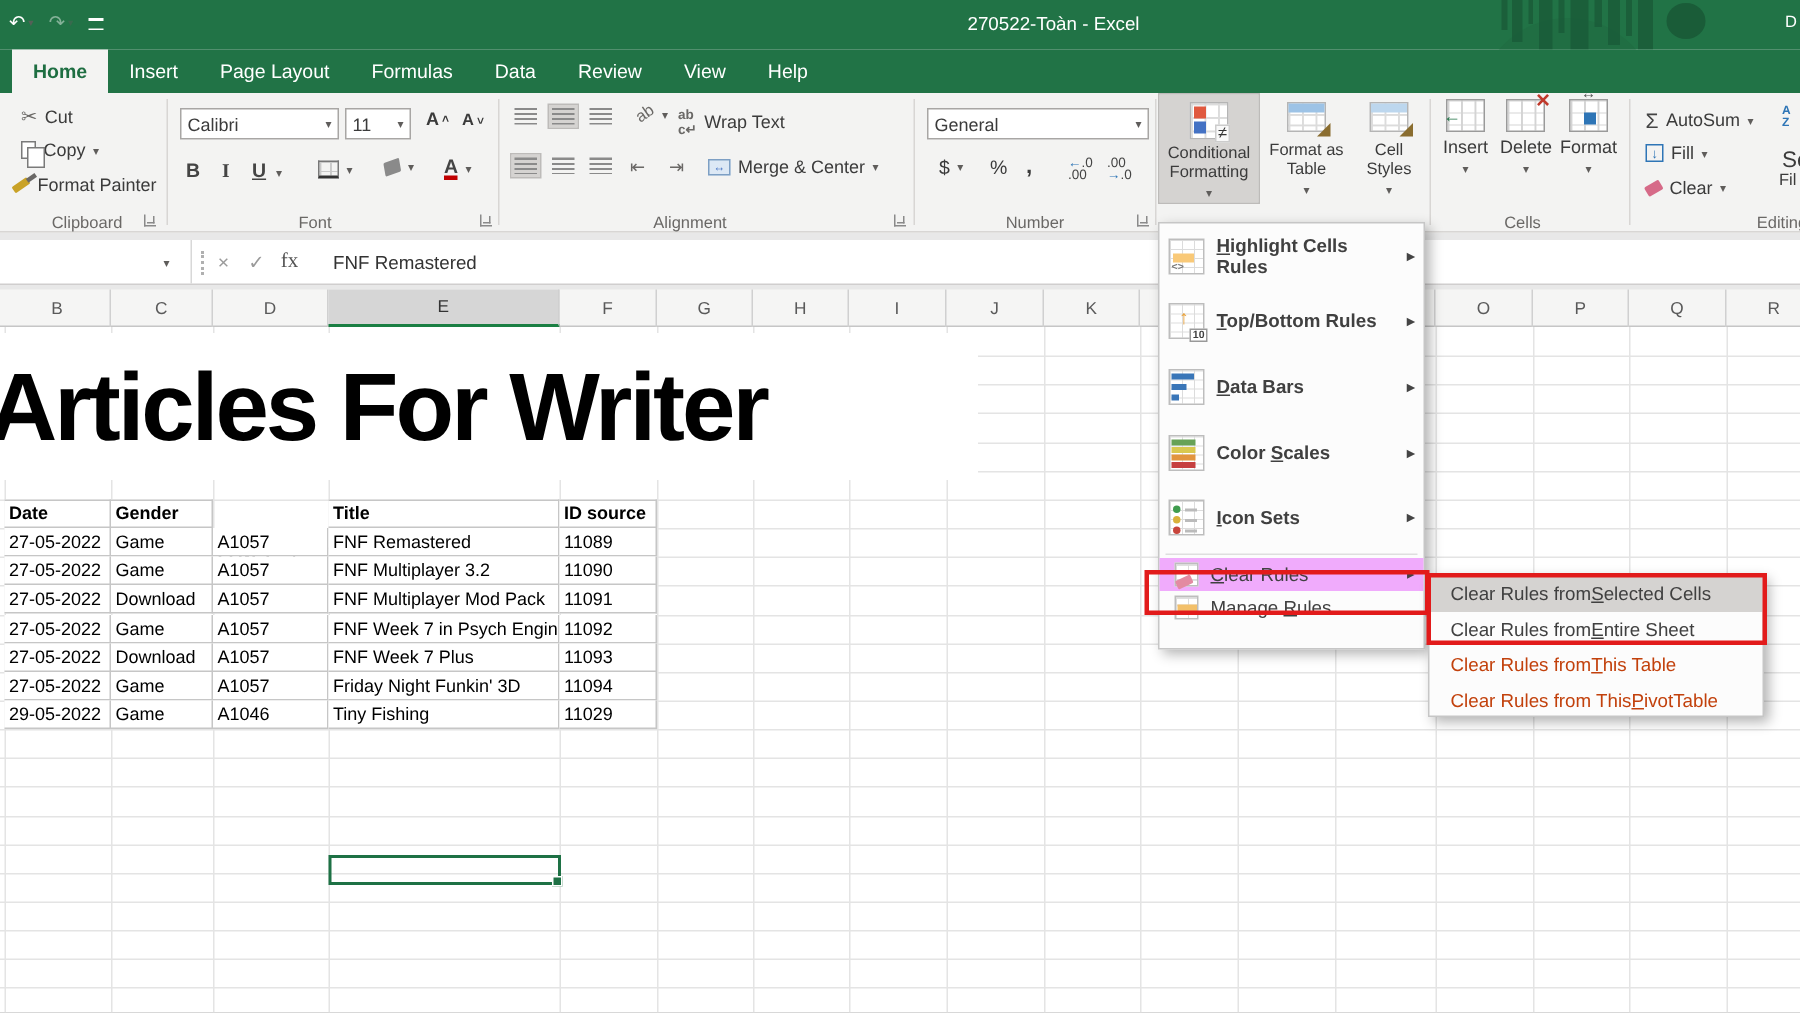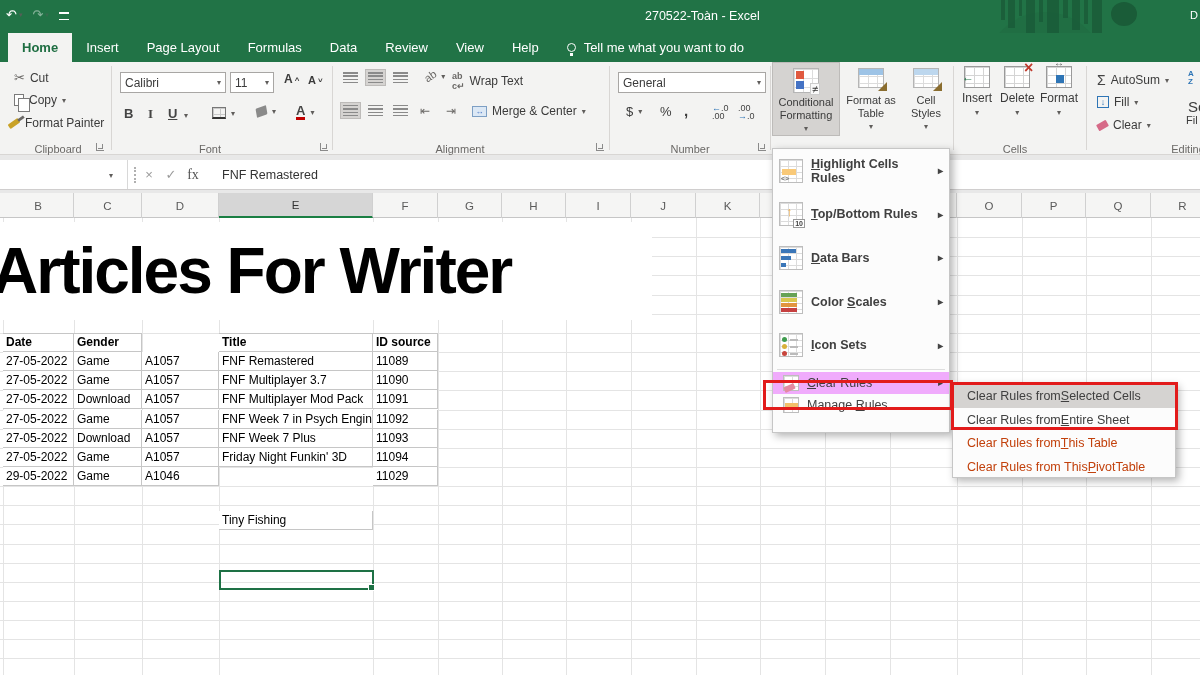--- a/index.html
+++ b/index.html
@@ -172,24 +172,20 @@
     <div id="tabs" style="display:flex;margin-left:8px">
         <div class="tab active">Home</div>
         <div class="tab">Insert</div>
         <div class="tab">Page Layout</div>
         <div class="tab">Formulas</div>
         <div class="tab">Data</div>
         <div class="tab">Review</div>
         <div class="tab">View</div>
         <div class="tab">Help</div>
       </div>
-    <div class="tellme">
-      <span class="bulb"></span>
-      <span>Tell me what you want to do</span>
-    </div>
   </div>
 
   <div class="ribbon">
 
     <div class="rbtn" style="left:14px;top:8px">
         <span class="scis">✂</span>
         <span>Cut</span>
       </div>
     <div class="rbtn" style="left:14px;top:31px">
         <span class="copyic"></span>
@@ -460,21 +456,21 @@
           <div class="tcell" style="width: 71px;">27-05-2022</div>
           <div class="tcell" style="width: 68px;">Game</div>
           <div class="tcell" style="width: 77px;">A1057</div>
           <div class="tcell" style="width: 154px;">FNF Remastered</div>
           <div class="tcell" style="width: 65px;">11089</div>
         </div>
         <div class="trow" style="left: 3px; top: 153.2px;">
           <div class="tcell" style="width: 71px;">27-05-2022</div>
           <div class="tcell" style="width: 68px;">Game</div>
           <div class="tcell" style="width: 77px;">A1057</div>
-          <div class="tcell" style="width: 154px;">FNF Multiplayer 3.7</div>
+          <div class="tcell" style="width: 154px;">FNF Multiplayer 3.2</div>
           <div class="tcell" style="width: 65px;">11090</div>
         </div>
         <div class="trow" style="left: 3px; top: 172.35px;">
           <div class="tcell" style="width: 71px;">27-05-2022</div>
           <div class="tcell" style="width: 68px;">Download</div>
           <div class="tcell" style="width: 77px;">A1057</div>
           <div class="tcell" style="width: 154px;">FNF Multiplayer Mod Pack</div>
           <div class="tcell" style="width: 65px;">11091</div>
         </div>
         <div class="trow" style="left: 3px; top: 191.5px;">
@@ -495,21 +491,21 @@
           <div class="tcell" style="width: 71px;">27-05-2022</div>
           <div class="tcell" style="width: 68px;">Game</div>
           <div class="tcell" style="width: 77px;">A1057</div>
           <div class="tcell" style="width: 154px;">Friday Night Funkin' 3D</div>
           <div class="tcell" style="width: 65px;">11094</div>
         </div>
         <div class="trow" style="left: 3px; top: 248.95px;">
           <div class="tcell" style="width: 71px;">29-05-2022</div>
           <div class="tcell" style="width: 68px;">Game</div>
           <div class="tcell" style="width: 77px;">A1046</div>
-          <div class="tcell" style="width: 154px; margin-top: 44px;">Tiny Fishing</div>
+          <div class="tcell" style="width: 154px;">Tiny Fishing</div>
           <div class="tcell" style="width: 65px;">11029</div>
         </div>
       </div>
     <div class="selcell"></div>
   </div>
 
   <div class="menu" id="cfmenu">
       <div class="mrow big">
         <span class="mic">
           <i style="left:2px;top:9px;width:14px;height:6px;background:#f9c978"></i>

